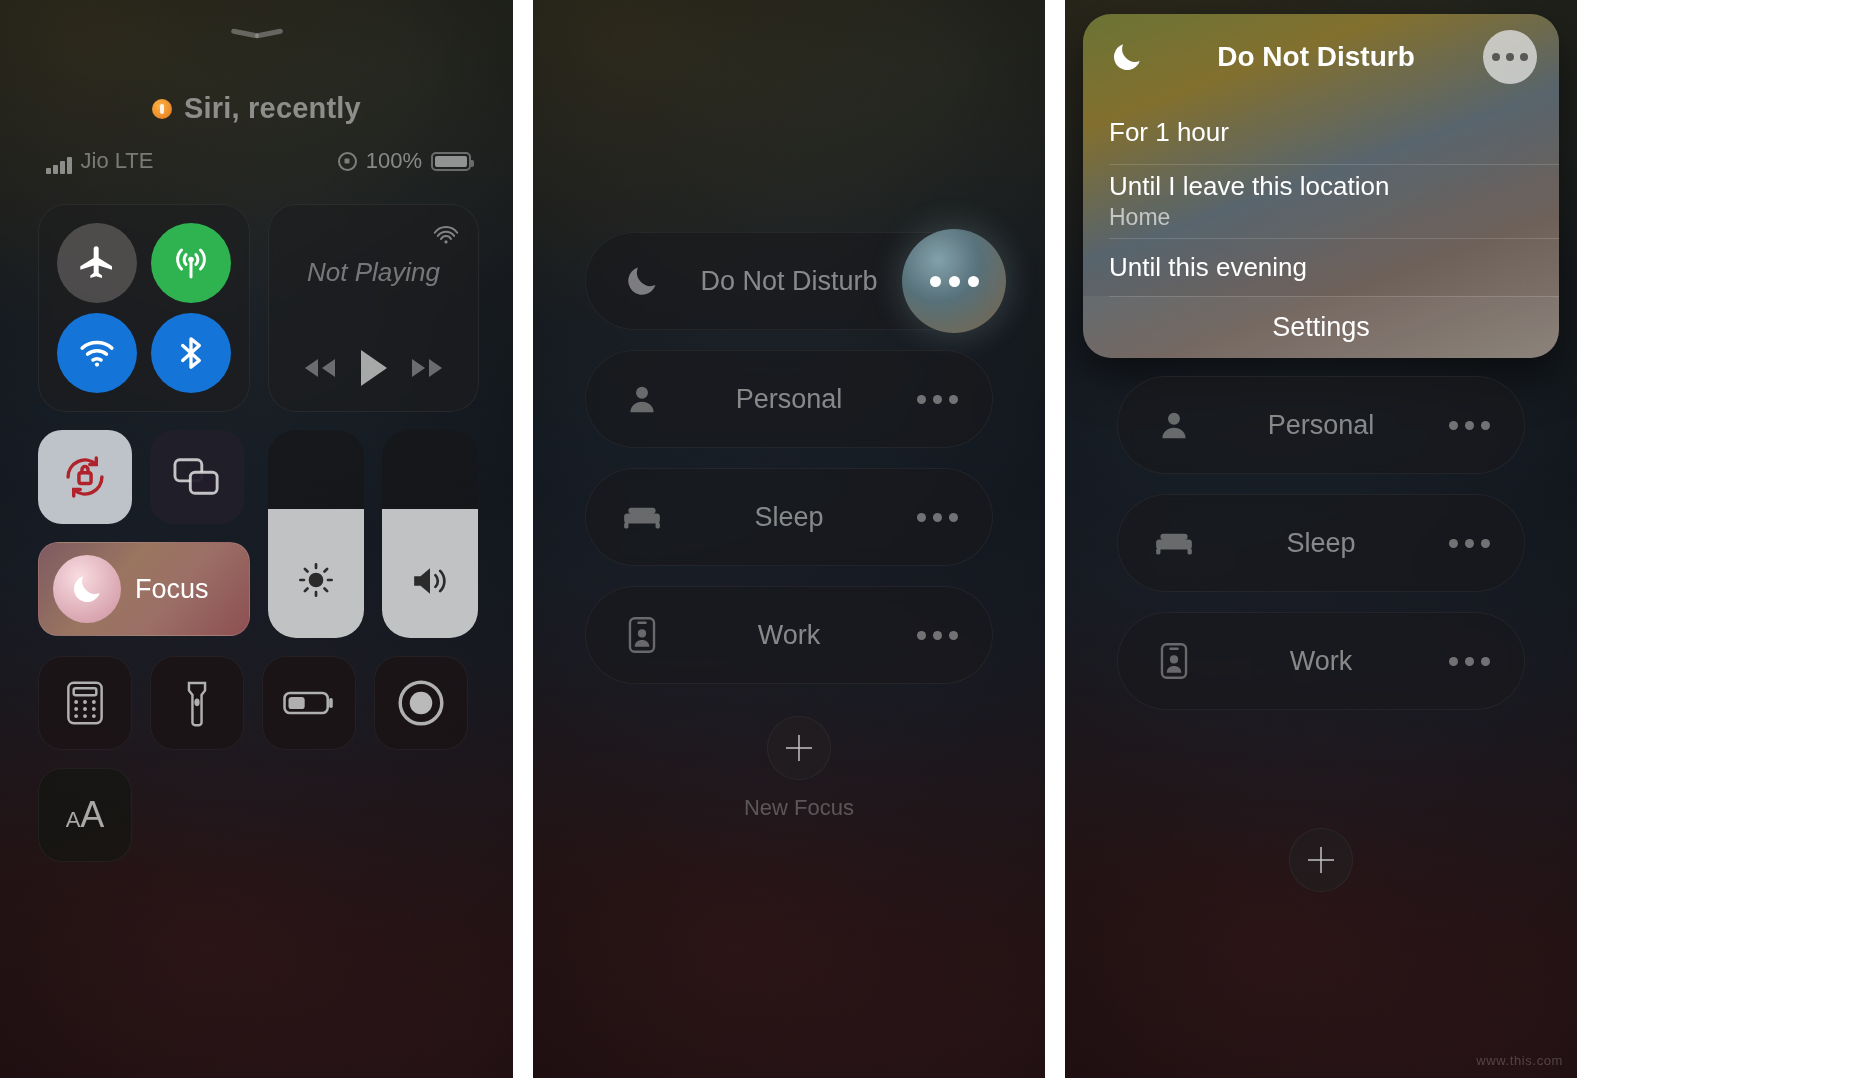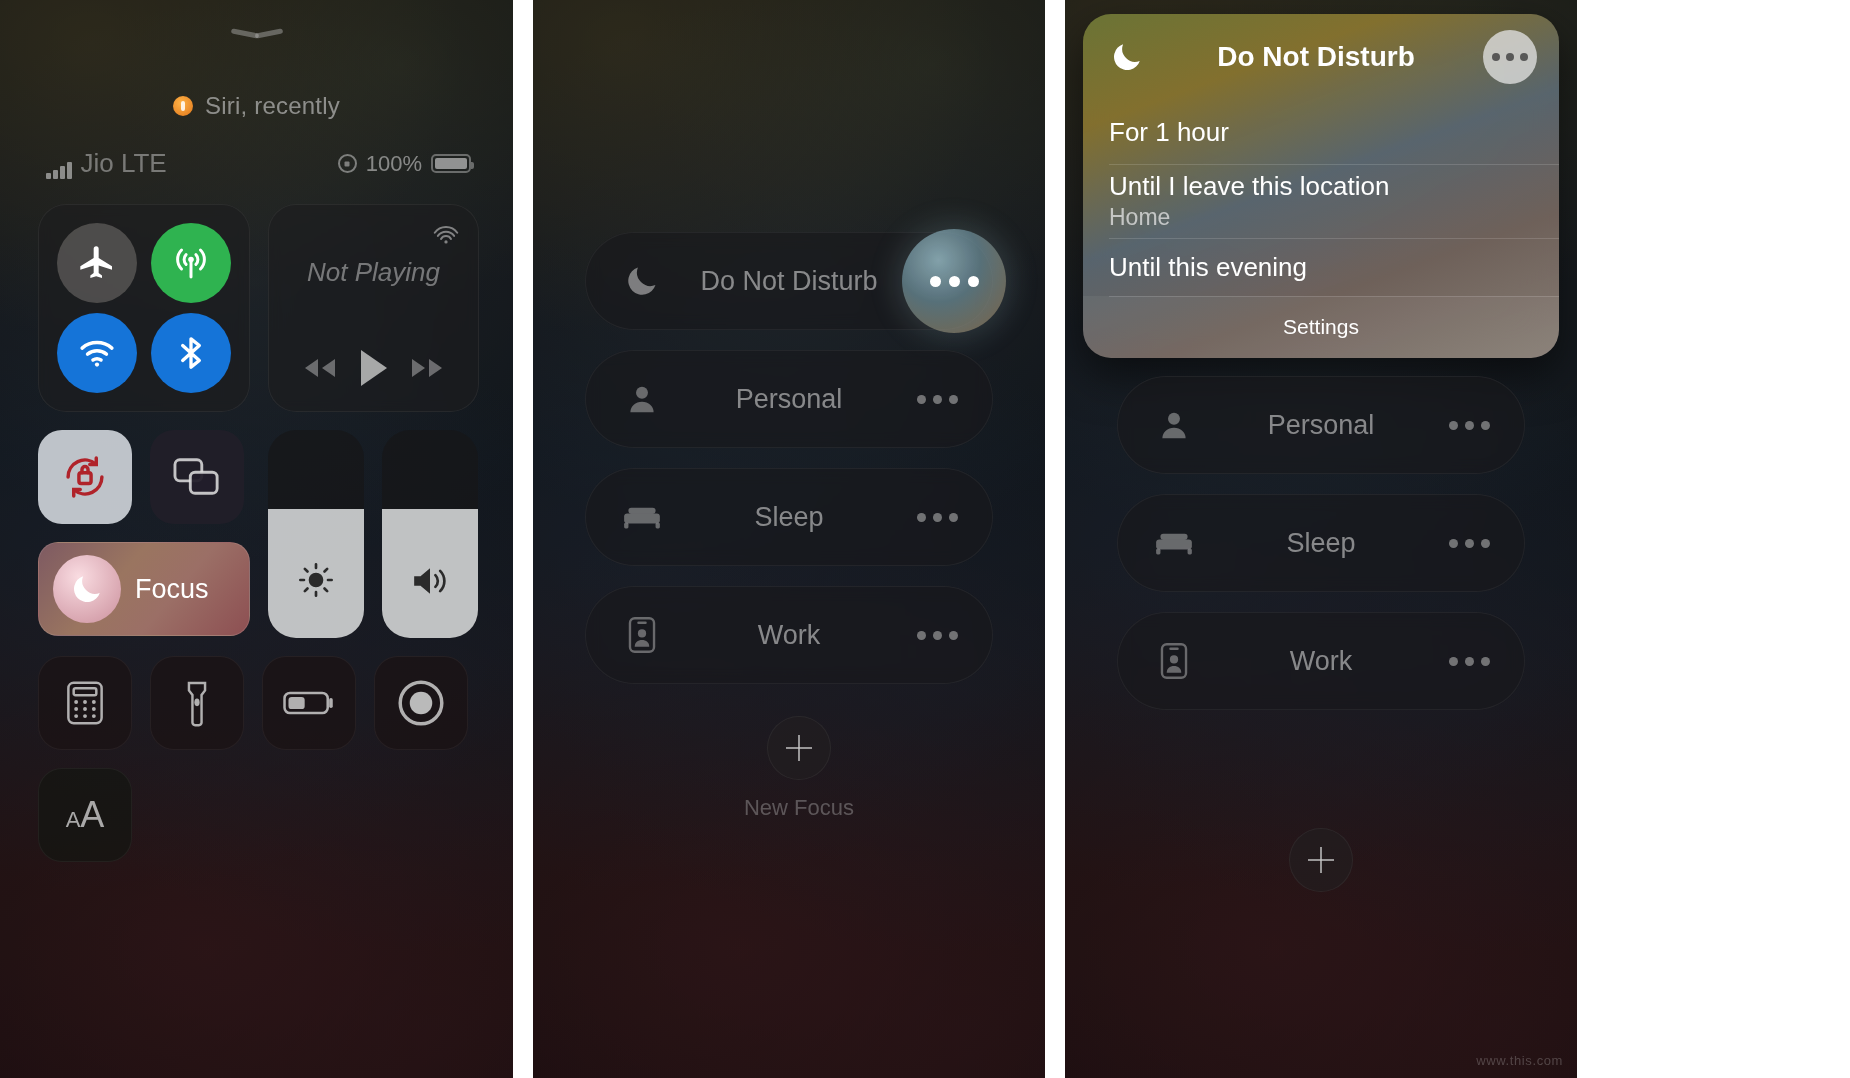--- a/index.html
+++ b/index.html
@@ -41,32 +41,32 @@
   }
   .grabber::before { left:0;  transform:rotate(11deg); }
   .grabber::after  { right:0; transform:rotate(-11deg); }
 
   .siri-row { position:absolute; top:92px; left:0; right:0; display:flex;
     align-items:center; justify-content:center; gap:12px; }
   .siri-dot { width:20px; height:20px; border-radius:50%;
     background:radial-gradient(circle at 40% 35%, #ffb347, #e0761a);
     display:flex; align-items:center; justify-content:center; }
   .siri-dot span { display:block; width:4px; height:10px; border-radius:2px; background:rgba(255,255,255,.85); }
-  .siri-txt { font-size:24px; color:rgba(205,205,205,.62); letter-spacing:.2px; }
+  .siri-txt { font-size:29px; color:rgba(205,205,205,.62); letter-spacing:.2px;font-weight:bold; }
 
   .status { position:absolute; top:148px; left:46px; right:42px;
     display:flex; align-items:center; justify-content:space-between; }
   .status-l { display:flex; align-items:flex-end; gap:9px; }
   .bars { display:flex; align-items:flex-end; gap:2.5px; height:17px; }
   .bars i { display:block; width:4.5px; background:rgba(210,210,210,.6); border-radius:1px; }
   .bars i:nth-child(1){height:6px}
   .bars i:nth-child(2){height:9px}
   .bars i:nth-child(3){height:13px}
   .bars i:nth-child(4){height:17px}
-  .carrier { font-size:26px; color:rgba(200,200,200,.52); }
+  .carrier { font-size:22px; color:rgba(200,200,200,.52); }
   .status-r { display:flex; align-items:center; gap:9px; }
   .lockico { width:19px; height:19px; border:2px solid rgba(200,200,200,.55); border-radius:50%;
     position:relative; }
   .lockico::after{content:""; position:absolute; left:50%; top:50%; width:5px; height:5px;
     transform:translate(-50%,-50%); background:rgba(200,200,200,.55); border-radius:1px;}
   .batt-pct { font-size:22px; color:rgba(210,210,210,.58); }
   .batt { width:40px; height:19px; border:2px solid rgba(200,200,200,.45); border-radius:5px;
     position:relative; padding:2px; }
   .batt::after{content:""; position:absolute; right:-5px; top:6px; width:3px; height:7px;
     background:rgba(200,200,200,.45); border-radius:0 2px 2px 0;}
@@ -173,21 +173,21 @@
   .menu-item { padding:0 26px; display:flex; flex-direction:column; justify-content:center;
     position:relative; }
   .mi-1 { height:64px; }
   .mi-2 { height:58px; }
   .mi-3 { height:74px; }
   .mi-sep { position:absolute; left:26px; right:0; top:0; height:.5px;
     background:rgba(255,255,255,.14); }
   .mi-title { font-size:26px; color:#ffffff; }
   .mi-sub { font-size:23px; color:rgba(235,235,235,.72); margin-top:2px; }
   .menu-settings { height:62px; display:flex; align-items:center; justify-content:center;
-    font-size:21px; color:#ffffff; background:rgba(255,255,255,.05); position:relative; }
+    font-size:27px; color:#ffffff; background:rgba(255,255,255,.05); position:relative; }
 
   .watermark { position:absolute; right:14px; bottom:10px; font-size:13px;
     color:rgba(190,185,185,.30); letter-spacing:.6px; }
 
   svg { display:block; }
 </style>
 </head>
 <body>
 
 <div class="stage">

